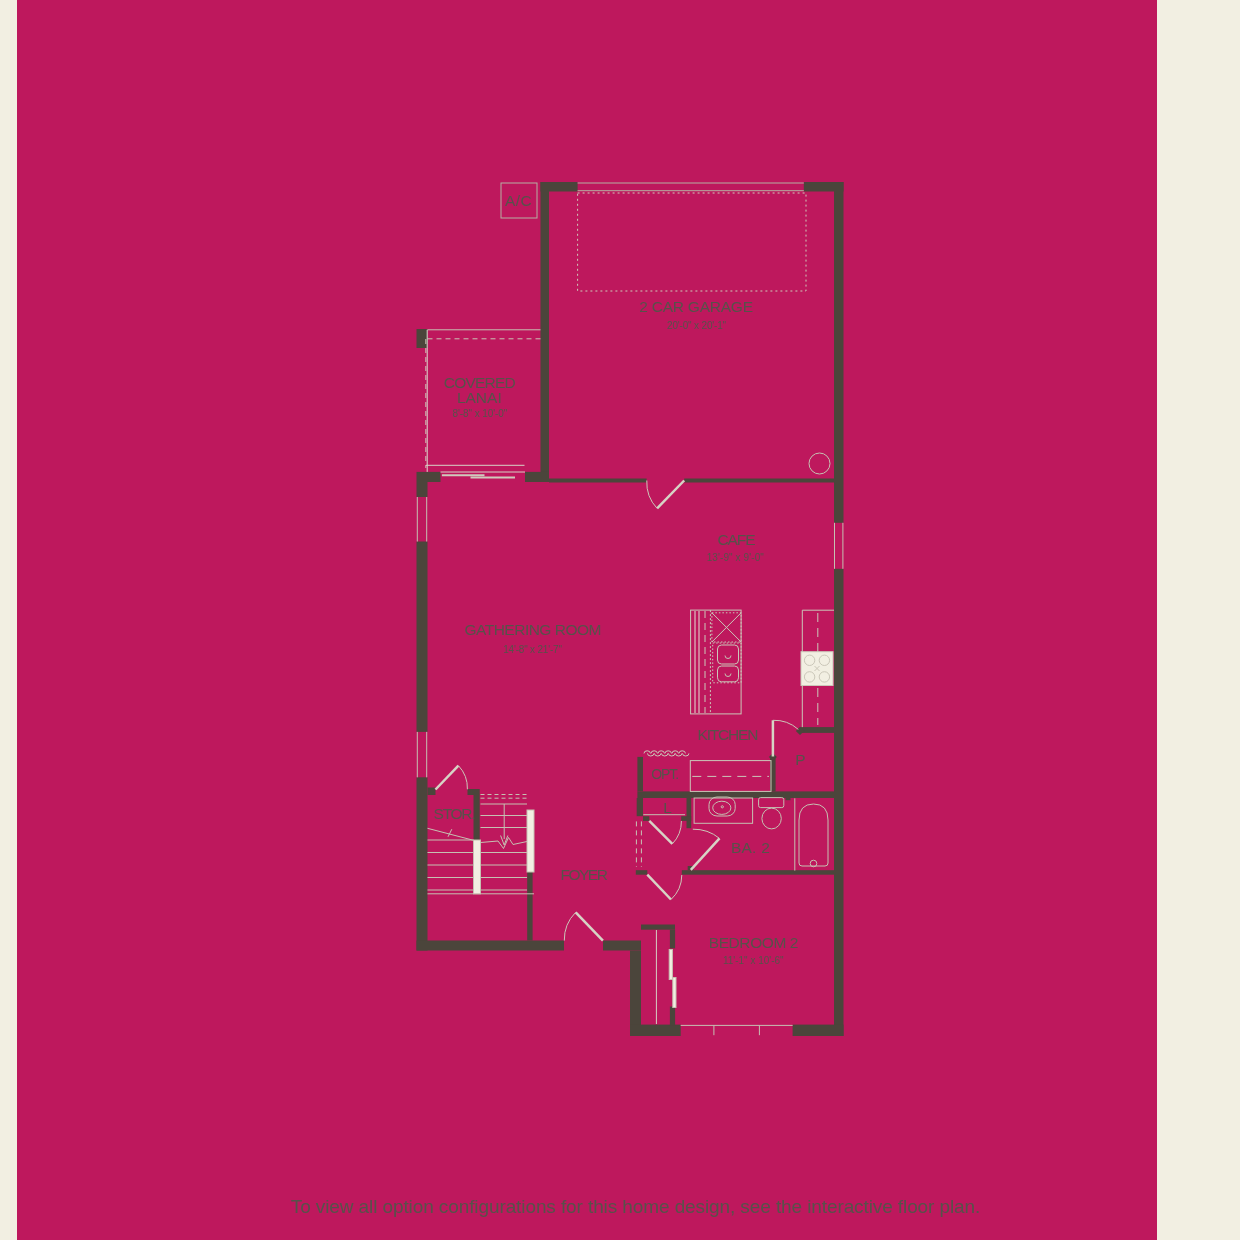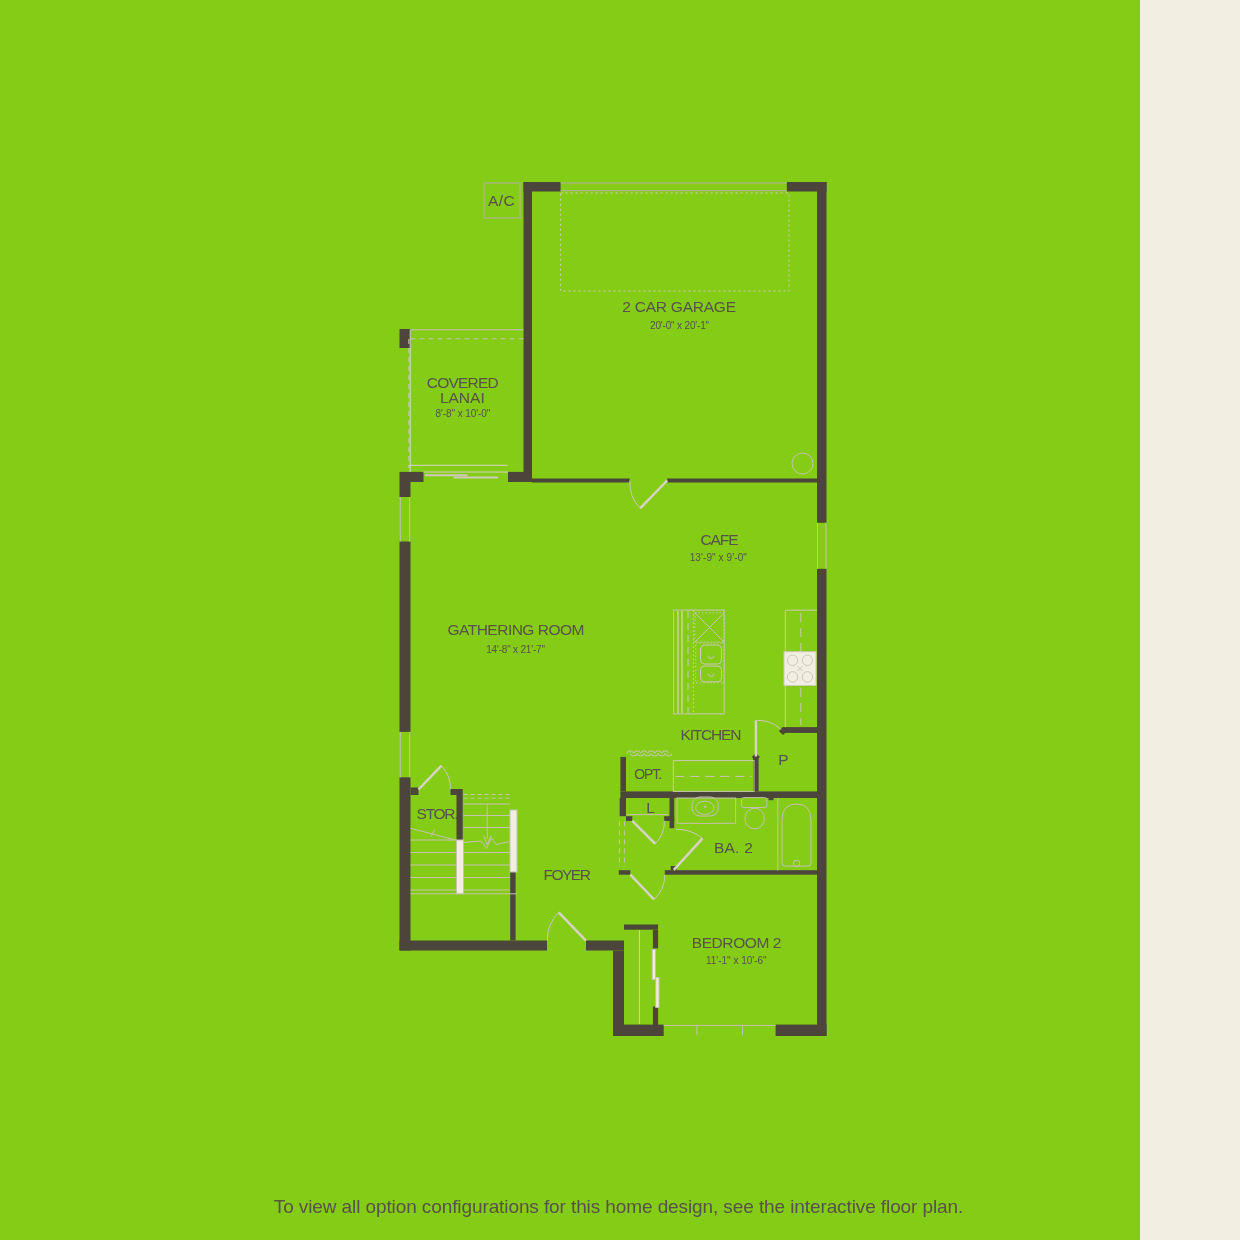--- a/index.html
+++ b/index.html
@@ -1,17 +1,17 @@
 <!DOCTYPE html>
 <html><head>
 <meta charset="utf-8">
 <style>
 html,body{margin:0;padding:0;background:#f2efe2;}
-#c{position:relative;width:1140px;height:1240px;background:#84cc16;overflow:hidden;
-   font-family:"Liberation Sans",sans-serif;}
+#c{position:relative;width:1140px;height:1240px;background:#be185d;overflow:hidden;
+   font-family:"Liberation Sans",sans-serif;margin-left:17px;}
 text{fill:#57524a;font-family:"Liberation Sans",sans-serif;}
 .lbl{font-size:15.5px;}
 .dim{font-size:10px;}
 </style>
 </head>
 <body>
 <div id="c">
 <svg width="1240" height="1240" viewBox="0 0 1240 1240">
 
 <g fill="#4b453b" stroke="none">

